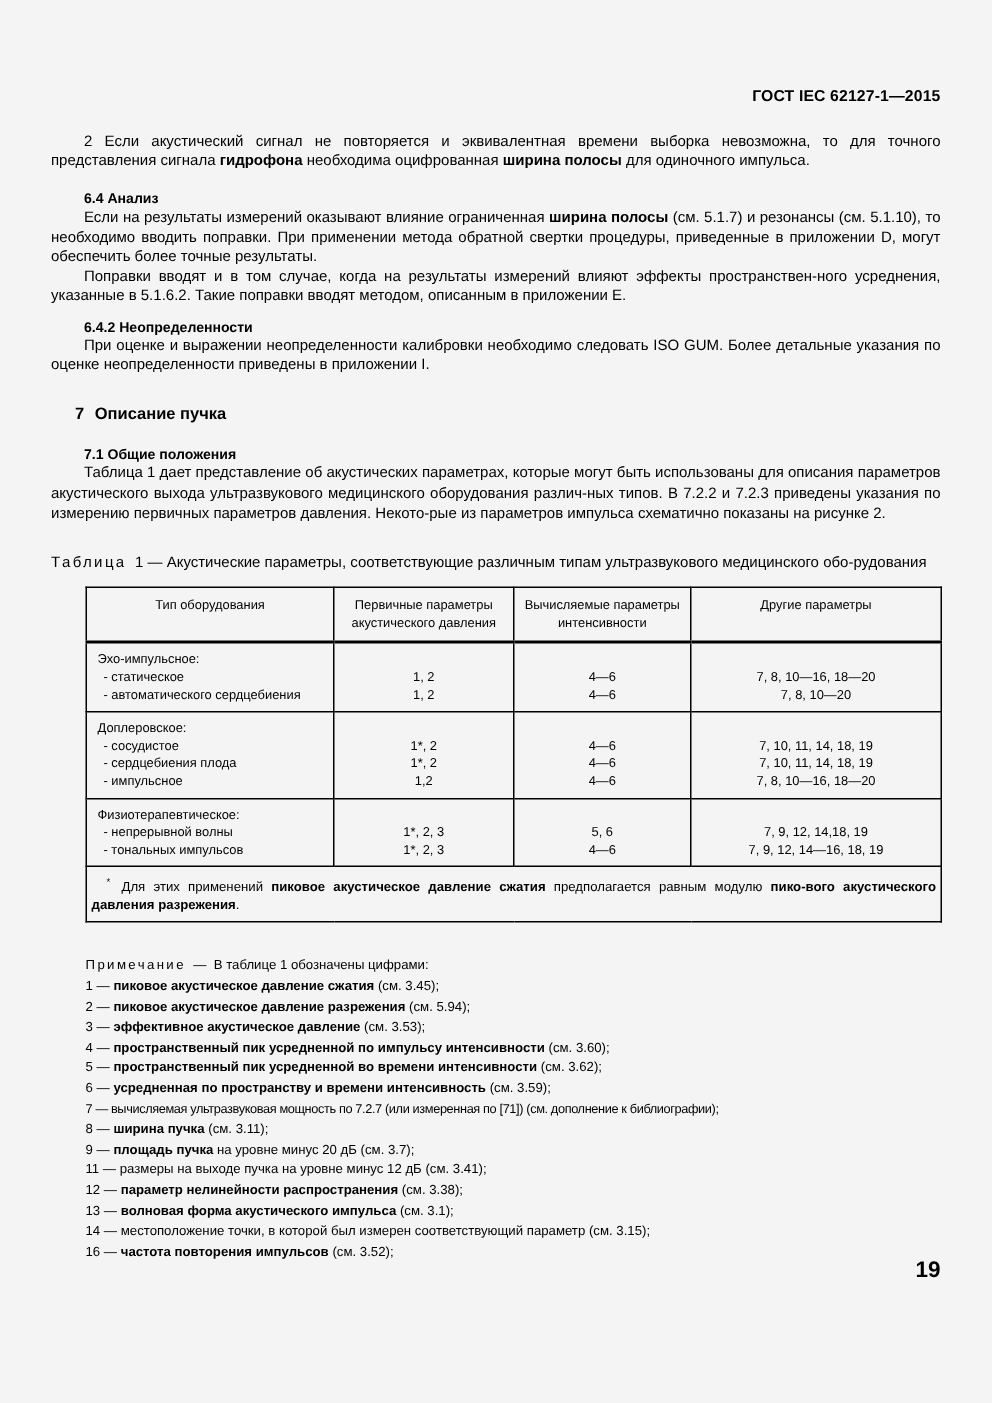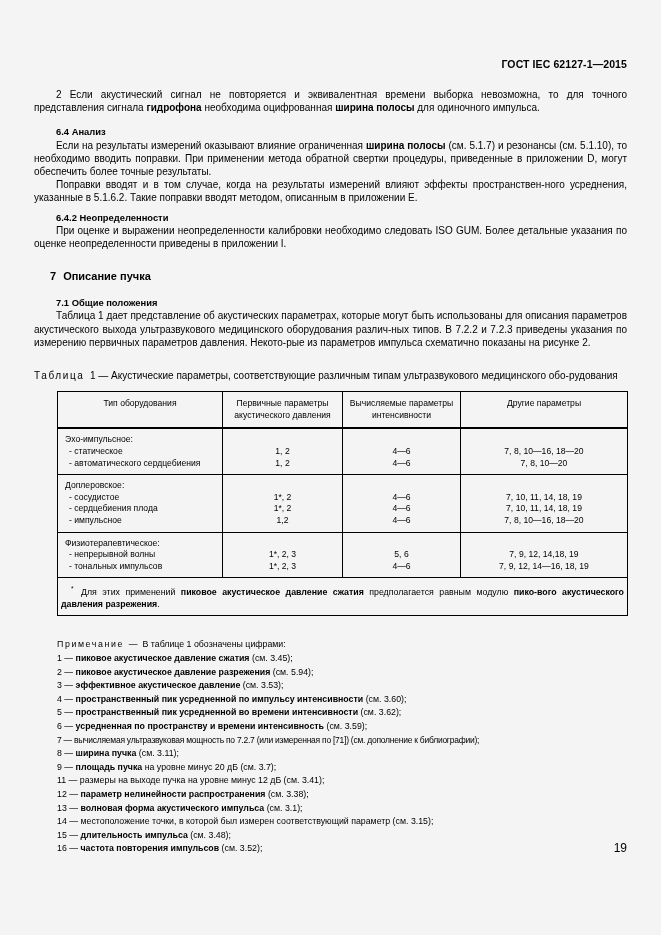--- a/index.html
+++ b/index.html
@@ -169,22 +169,22 @@
   .notes .note-line.condensed {
     letter-spacing: -0.25px;
     font-size: 8.5px;
   }
 
   
   .page-number {
     position: absolute;
     bottom: 80px;
     right: 34px;
-    font-size: 12px;
-    font-weight: normal;
+    font-size: 15px;
+    font-weight: bold;
   }
 </style>
 </head>
 <body>
 
 <div class="page">
 
   <div class="doc-header">ГОСТ IEC 62127-1—2015</div>
   <div class="header-rule"></div>
 
@@ -336,21 +336,20 @@
 
 
       <div class="note-line"><span>11 —</span> <span>размеры на выходе пучка на уровне минус 12 дБ (см. 3.41);</span></div>
 
       <div class="note-line"><span>12 —</span> <b>параметр нелинейности распространения</b> <span>(см. 3.38);</span></div>
 
       <div class="note-line"><span>13 —</span> <b>волновая форма акустического импульса</b> <span>(см. 3.1);</span></div>
 
       <div class="note-line"><span>14 —</span> <span>местоположение точки, в которой был измерен соответствующий параметр (см. 3.15);</span></div>
 
-      <div class="note-line"><span>15 —</span> <b>длительность импульса</b> <span>(см. 3.48);</span></div>
 
       <div class="note-line"><span>16 —</span> <b>частота повторения импульсов</b> <span>(см. 3.52);</span></div>
     </div>
 
   </div>
 
   <div class="page-number">19</div>
 
 </div>
 

